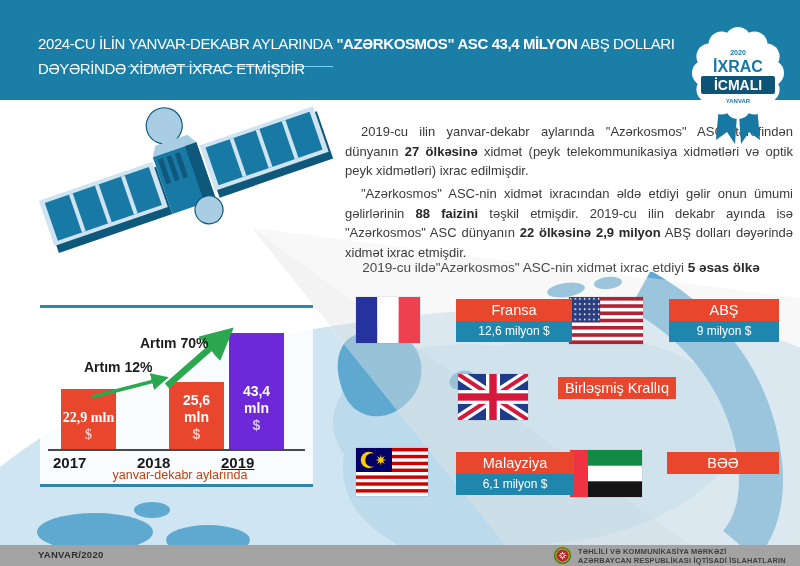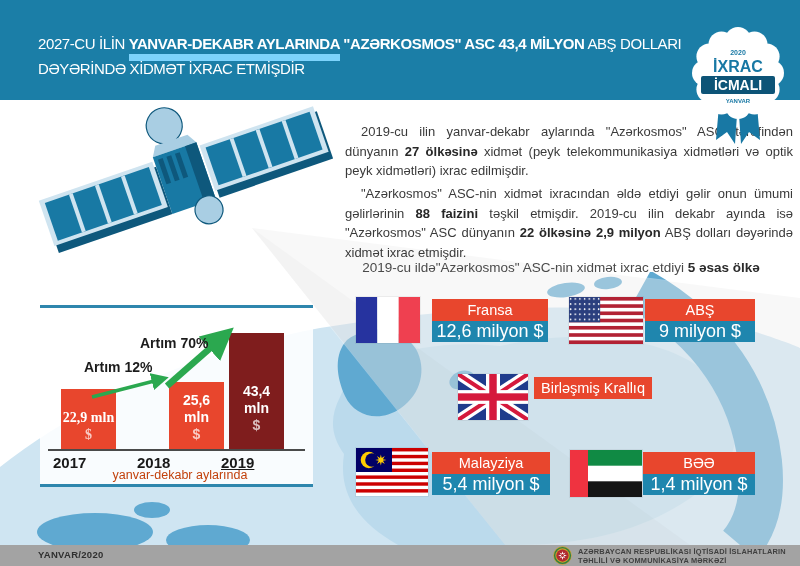--- a/index.html
+++ b/index.html
@@ -3,21 +3,21 @@
 <meta charset="utf-8">
 <style>
   html,body{margin:0;padding:0;background:#e9e9e9;}
   #stage{position:relative;width:800px;height:566px;overflow:hidden;background:#ffffff;
          font-family:"Liberation Sans",sans-serif;-webkit-font-smoothing:antialiased;}
   
   .header{position:absolute;left:0;top:0;width:800px;height:100px;background:#1B7EA7;z-index:3;}
   .title{position:absolute;left:38px;top:31px;color:#ffffff;font-size:15px;line-height:25px;
          letter-spacing:-0.4px;white-space:nowrap;}
   .title .b{font-weight:700;}
-  .title .u{font-weight:700;border-bottom:7px solid #7dd3fc;padding-bottom:2px;}
+  .title .u{font-weight:400;border-bottom:1px solid #7dd3fc;padding-bottom:14px;}
   
   .badge{position:absolute;left:686px;top:20px;width:104px;height:128px;z-index:5;}
   
   .satellite{position:absolute;left:28px;top:90px;width:315px;height:180px;z-index:2;}
   
   .beam-overlay{position:absolute;left:0;top:0;width:800px;height:566px;z-index:1;pointer-events:none;}
   
   .para{position:absolute;left:345px;width:448px;font-size:13px;line-height:19.5px;color:#3a3a3a;
         text-align:justify;text-indent:16px;z-index:2;}
   .para .b{font-weight:700;color:#272727;}
@@ -39,23 +39,23 @@
   .bar-label .cur{font-weight:700;color:rgba(255,255,255,0.72);}
   .year-label{position:absolute;top:146px;width:70px;font-weight:700;
         font-size:15px;color:#191919;}
   .yl-2017{left:13px;} .yl-2018{left:97px;} .yl-2019{left:181px;text-decoration:underline;}
   .chart-caption{position:absolute;top:160px;left:30px;width:220px;text-align:center;
         font-size:12.5px;color:#c2410c;}
   .chart-arrows{position:absolute;left:0;top:0;width:273px;height:176px;}
   .chart-arrows text{font-family:"Liberation Sans",sans-serif;font-weight:700;font-size:14px;fill:#1c1c1c;}
   
   .flag{position:absolute;z-index:2;box-shadow:0 0 0 1px rgba(0,0,0,0.05);}
-  .country-card{position:absolute;z-index:2;text-align:center;color:#fff;}
+  .country-card{position:absolute;z-index:2;text-align:center;color:#fff;margin-left:24px;}
   .card-top{height:22px;line-height:22px;background:#E8462D;font-size:14.5px;}
-  .card-bottom{height:21px;line-height:21px;background:#1F86AE;font-size:18px;}
+  .card-bottom{height:21px;line-height:21px;background:#1F86AE;font-size:12px;}
   
   .footer{position:absolute;left:0;top:545px;width:800px;height:21px;background:#a3a3a3;z-index:3;}
   .footer-date{position:absolute;left:38px;top:4px;font-size:9.5px;font-weight:700;color:#2f2f2f;letter-spacing:.3px;}
   .footer-org{position:absolute;left:578px;top:2px;font-size:7.4px;font-weight:700;color:#3f3f3f;
         line-height:9px;letter-spacing:.2px;}
   .footer-emblem{position:absolute;left:552px;top:0px;width:21px;height:21px;}
 </style>
 </head>
 <body>
 
@@ -75,21 +75,21 @@
     <polygon points="250,-45 800,25 800,273 505,273" fill="#FFFFFF" opacity="0.38"></polygon>
   </svg>
 
   <svg class="beam-overlay" viewBox="0 0 800 566" preserveAspectRatio="none">
     <polygon points="252,228 800,298 800,545 505,545" fill="#7a7a7a" opacity="0.055"></polygon>
     <polygon points="252,228 690,545 505,545" fill="#8a8a8a" opacity="0.04"></polygon>
   </svg>
 
   <div class="header">
     <div class="title">
-      <div><span>2027-CU İLİN </span><span class="u">YANVAR-DEKABR AYLARINDA</span><span class="b"> "AZƏRKOSMOS" ASC 43,4 MİLYON</span><span>  ABŞ DOLLARI</span></div>
+      <div><span>2024-CU İLİN </span><span class="u">YANVAR-DEKABR AYLARINDA</span><span class="b"> "AZƏRKOSMOS" ASC 43,4 MİLYON</span><span>  ABŞ DOLLARI</span></div>
       <div>DƏYƏRİNDƏ XİDMƏT İXRAC ETMİŞDİR</div>
     </div>
   </div>
 
   <svg class="badge" viewBox="0 0 104 128">
     <polygon points="34,74 52,80 49,124 41,112 30,120" fill="#1878A4"></polygon>
     <polygon points="70,74 52,80 55,124 63,112 74,120" fill="#1878A4"></polygon>
     <g fill="#ffffff">
       <circle cx="85" cy="53" r="13"></circle>
         <circle cx="80.6" cy="69.5" r="13"></circle>
@@ -142,21 +142,21 @@
 
   <div class="section-heading"><span>2019-cu ildə"Azərkosmos" ASC-nin xidmət ixrac etdiyi </span><span class="b">5 əsas ölkə</span></div>
 
   <div class="chart-panel">
     <div class="bar bar-2017" style="height: 62px; background: rgb(232, 70, 45);">
       <div class="bar-label"><span>22,9 mln</span><br><span class="cur">$</span></div>
     </div>
     <div class="bar bar-2018" style="height: 69px; background: rgb(232, 70, 45); margin-left: 24px;">
       <div class="bar-label"><span>25,6 mln</span><br><span class="cur">$</span></div>
     </div>
-    <div class="bar bar-2019" style="height: 118px; background: #7f1d1d;">
+    <div class="bar bar-2019" style="height: 118px; background: #6d28d9;">
       <div class="bar-label"><span>43,4 mln</span><br><span class="cur">$</span></div>
     </div>
     <div class="axis-line"></div>
     <div class="year-label yl-2017">2017</div>
     <div class="year-label yl-2018">2018</div>
     <div class="year-label yl-2019">2019</div>
     <div class="chart-caption">yanvar-dekabr aylarında</div>
     <svg class="chart-arrows" viewBox="0 0 273 176">
       <defs>
         <marker id="ah" markerWidth="5" markerHeight="5" refX="3" refY="2.5" orient="auto">
@@ -232,35 +232,34 @@
   </div>
   <div class="country-card" style="left:645px;top:299px;width:110px">
     <div class="card-top">ABŞ</div>
     <div class="card-bottom">9 milyon $</div>
   </div>
   <div class="country-card" style="left:534px;top:377px;width:118px">
     <div class="card-top">Birləşmiş Krallıq</div>
   </div>
   <div class="country-card" style="left:432px;top:452px;width:118px">
     <div class="card-top">Malayziya</div>
-    <div class="card-bottom">5,4 milyon $</div>
+    <div class="card-bottom">6,1 milyon $</div>
   </div>
   <div class="country-card" style="left:643px;top:452px;width:112px">
     <div class="card-top">BƏƏ</div>
-    <div class="card-bottom">1,4 milyon $</div>
   </div>
 
   <div class="footer">
     <div class="footer-date">YANVAR/2020</div>
     <svg class="footer-emblem" viewBox="0 0 24 24">
       <circle cx="12" cy="12" r="10.5" fill="#C9A227"></circle>
       <circle cx="12" cy="12" r="9" fill="none" stroke="#2E7D46" stroke-width="1.6"></circle>
       <circle cx="12" cy="12" r="7" fill="#B02A30"></circle>
       <polygon fill="#ffffff" points="17,12 13.5,13 15.5,15.5 12.9,13.9 12,17 11.1,13.9 8.5,15.5 10.5,13 7,12 10.5,11 8.5,8.5 11.1,10.1 12,7 12.9,10.1 15.5,8.5 13.5,11"></polygon>
       <circle cx="12" cy="12" r="1.7" fill="#B02A30"></circle>
     </svg>
     <div class="footer-org">
+      <div>TƏHLİLİ VƏ KOMMUNİKASİYA MƏRKƏZİ</div>
       <div>AZƏRBAYCAN RESPUBLİKASI İQTİSADİ İSLAHATLARIN</div>
-      <div>TƏHLİLİ VƏ KOMMUNİKASİYA MƏRKƏZİ</div>
     </div>
   </div>
 
 </div>
 
 </body></html>

